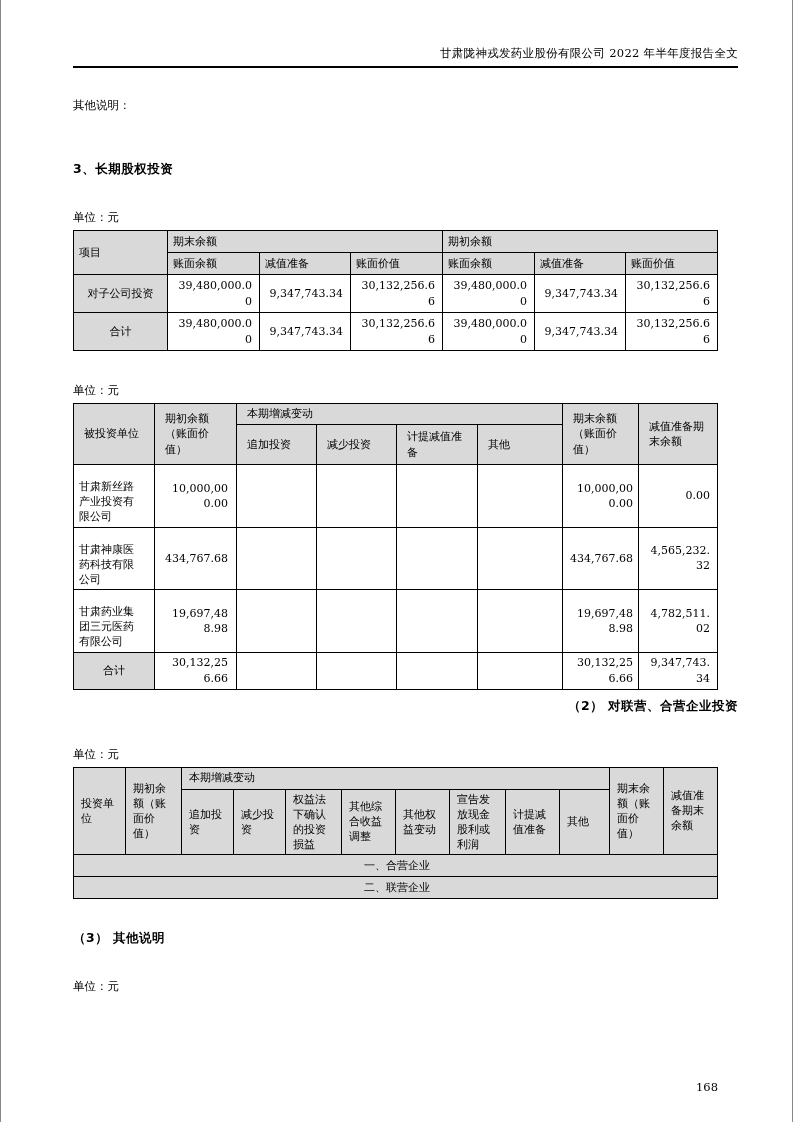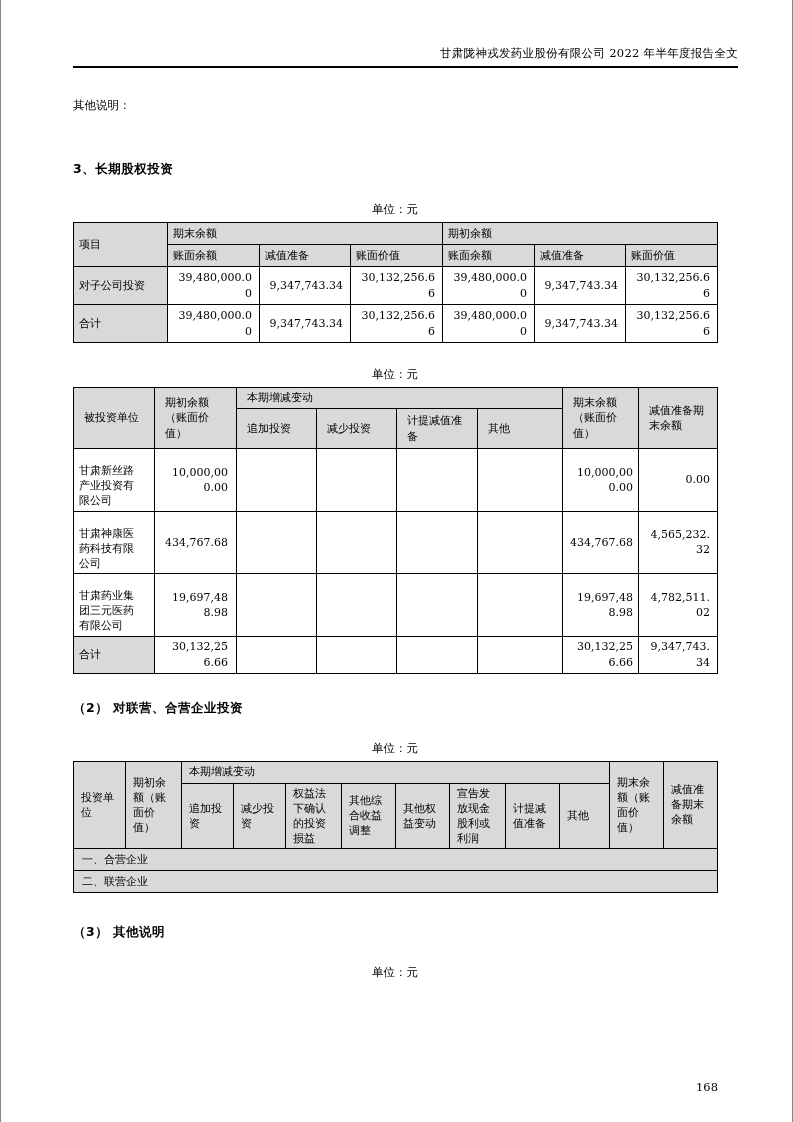--- a/index.html
+++ b/index.html
@@ -17,36 +17,36 @@
     border-bottom:2px solid #000;
   }
   .other-note { margin-top:30px; font-size:11.5px; }
 
   .h-main, .h-sub {
     font-family:"DejaVu Sans","Liberation Sans",sans-serif;
     font-weight:700; font-size:12.5px; letter-spacing:.5px;
   }
   .h-main.s3 { margin-top:48px; }
   .h-sub.s1  { margin-top:19px; }
-  .h-sub.s2  { margin-top:26px; }
+  .h-sub.s2  { margin-top:8px;text-align:right; }
   .h-sub.s3b { margin-top:31px; }
   .h-main.s4 { margin-top:62px; }
 
-  .unit { width:644px; text-align:center; font-size:11.5px; margin-top:24px; margin-bottom:5px; }
+  .unit { width:644px; text-align:left; font-size:11.5px; margin-top:32px; margin-bottom:5px; }
 
   table {
     border-collapse:collapse; table-layout:fixed; width:644px;
     font-size:11px; border:1.5px solid #000;
   }
   td {
     border:1px solid #000; vertical-align:middle;
     line-height:1.38; padding:2px 5px; overflow:hidden;
   }
   .hd  { background:#d9d9d9; text-align:left; }
-  .lbl { background:#d9d9d9; text-align:left; }
+  .lbl { background:#d9d9d9; text-align:center; }
   .num { text-align:right; word-break:break-all; padding:2px 7px; }
   .name { text-align:left; padding:14px 13px 2px 5px; }
 
   .t1 tr.hrow td { height:22px; }
   .t1 tr.drow td { height:38px; }
 
   .t2 .hd { padding:2px 10px; }
   .t2 tr.hrow1 td { height:21px; }
   .t2 tr.hrow2 td { height:40px; }
   .t2 tr.drow td { height:50px; }

